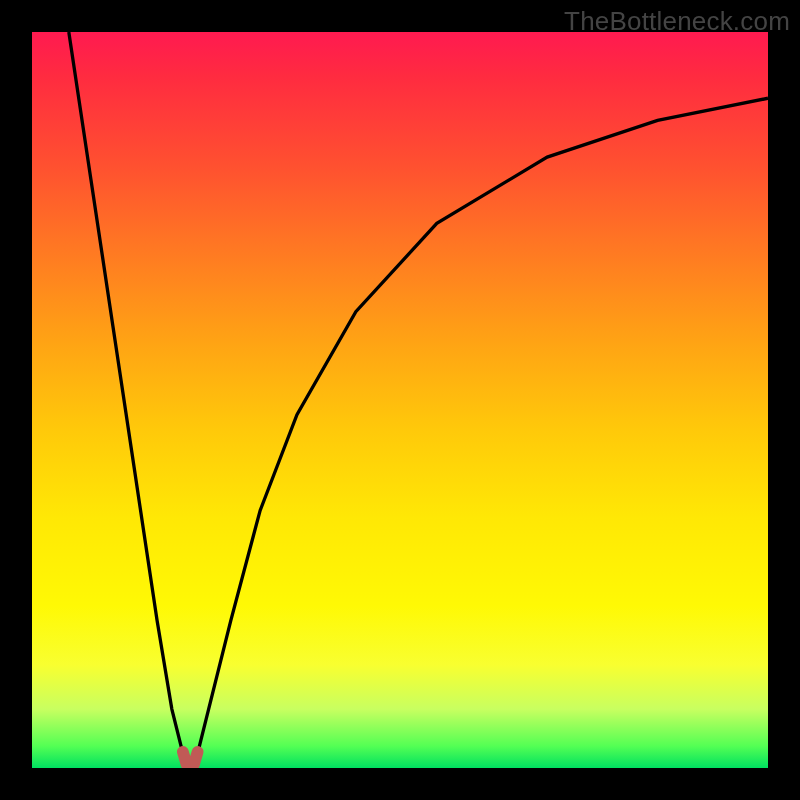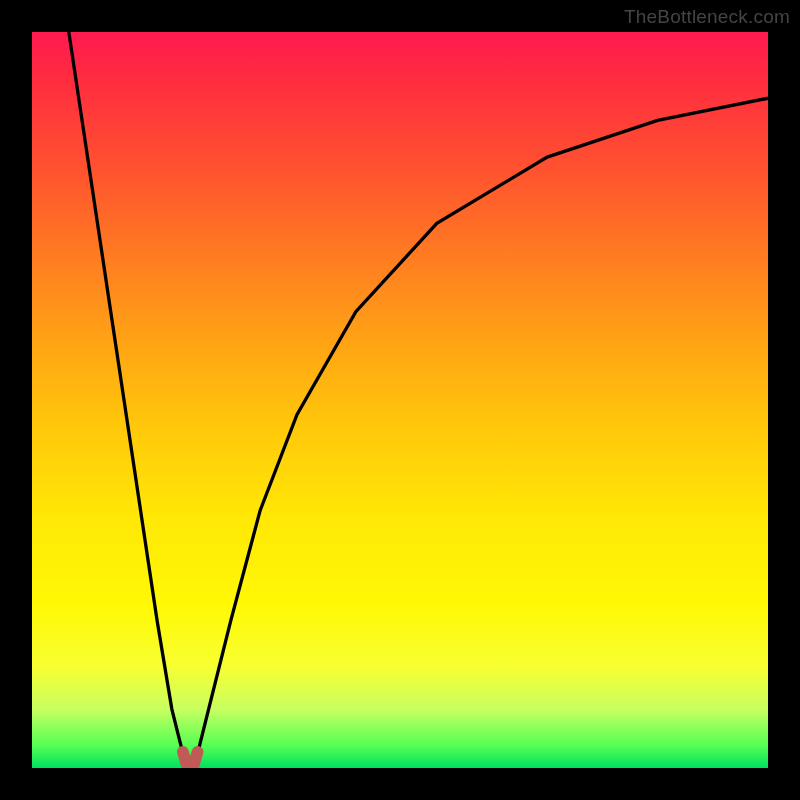--- a/index.html
+++ b/index.html
@@ -47,21 +47,21 @@
       #c8ff60 92%,
       #54ff54 97%,
       #00e060 100%
     );
   }
   .watermark {
     position: absolute;
     top: 6px;
     right: 10px;
     color: #444;
-    font-size: 19px;
+    font-size: 26px;
     letter-spacing: 0.2px;
     user-select: none;
   }
   svg.curve {
     position: absolute;
     top: 0;
     left: 0;
   }
 </style>
 </head>

